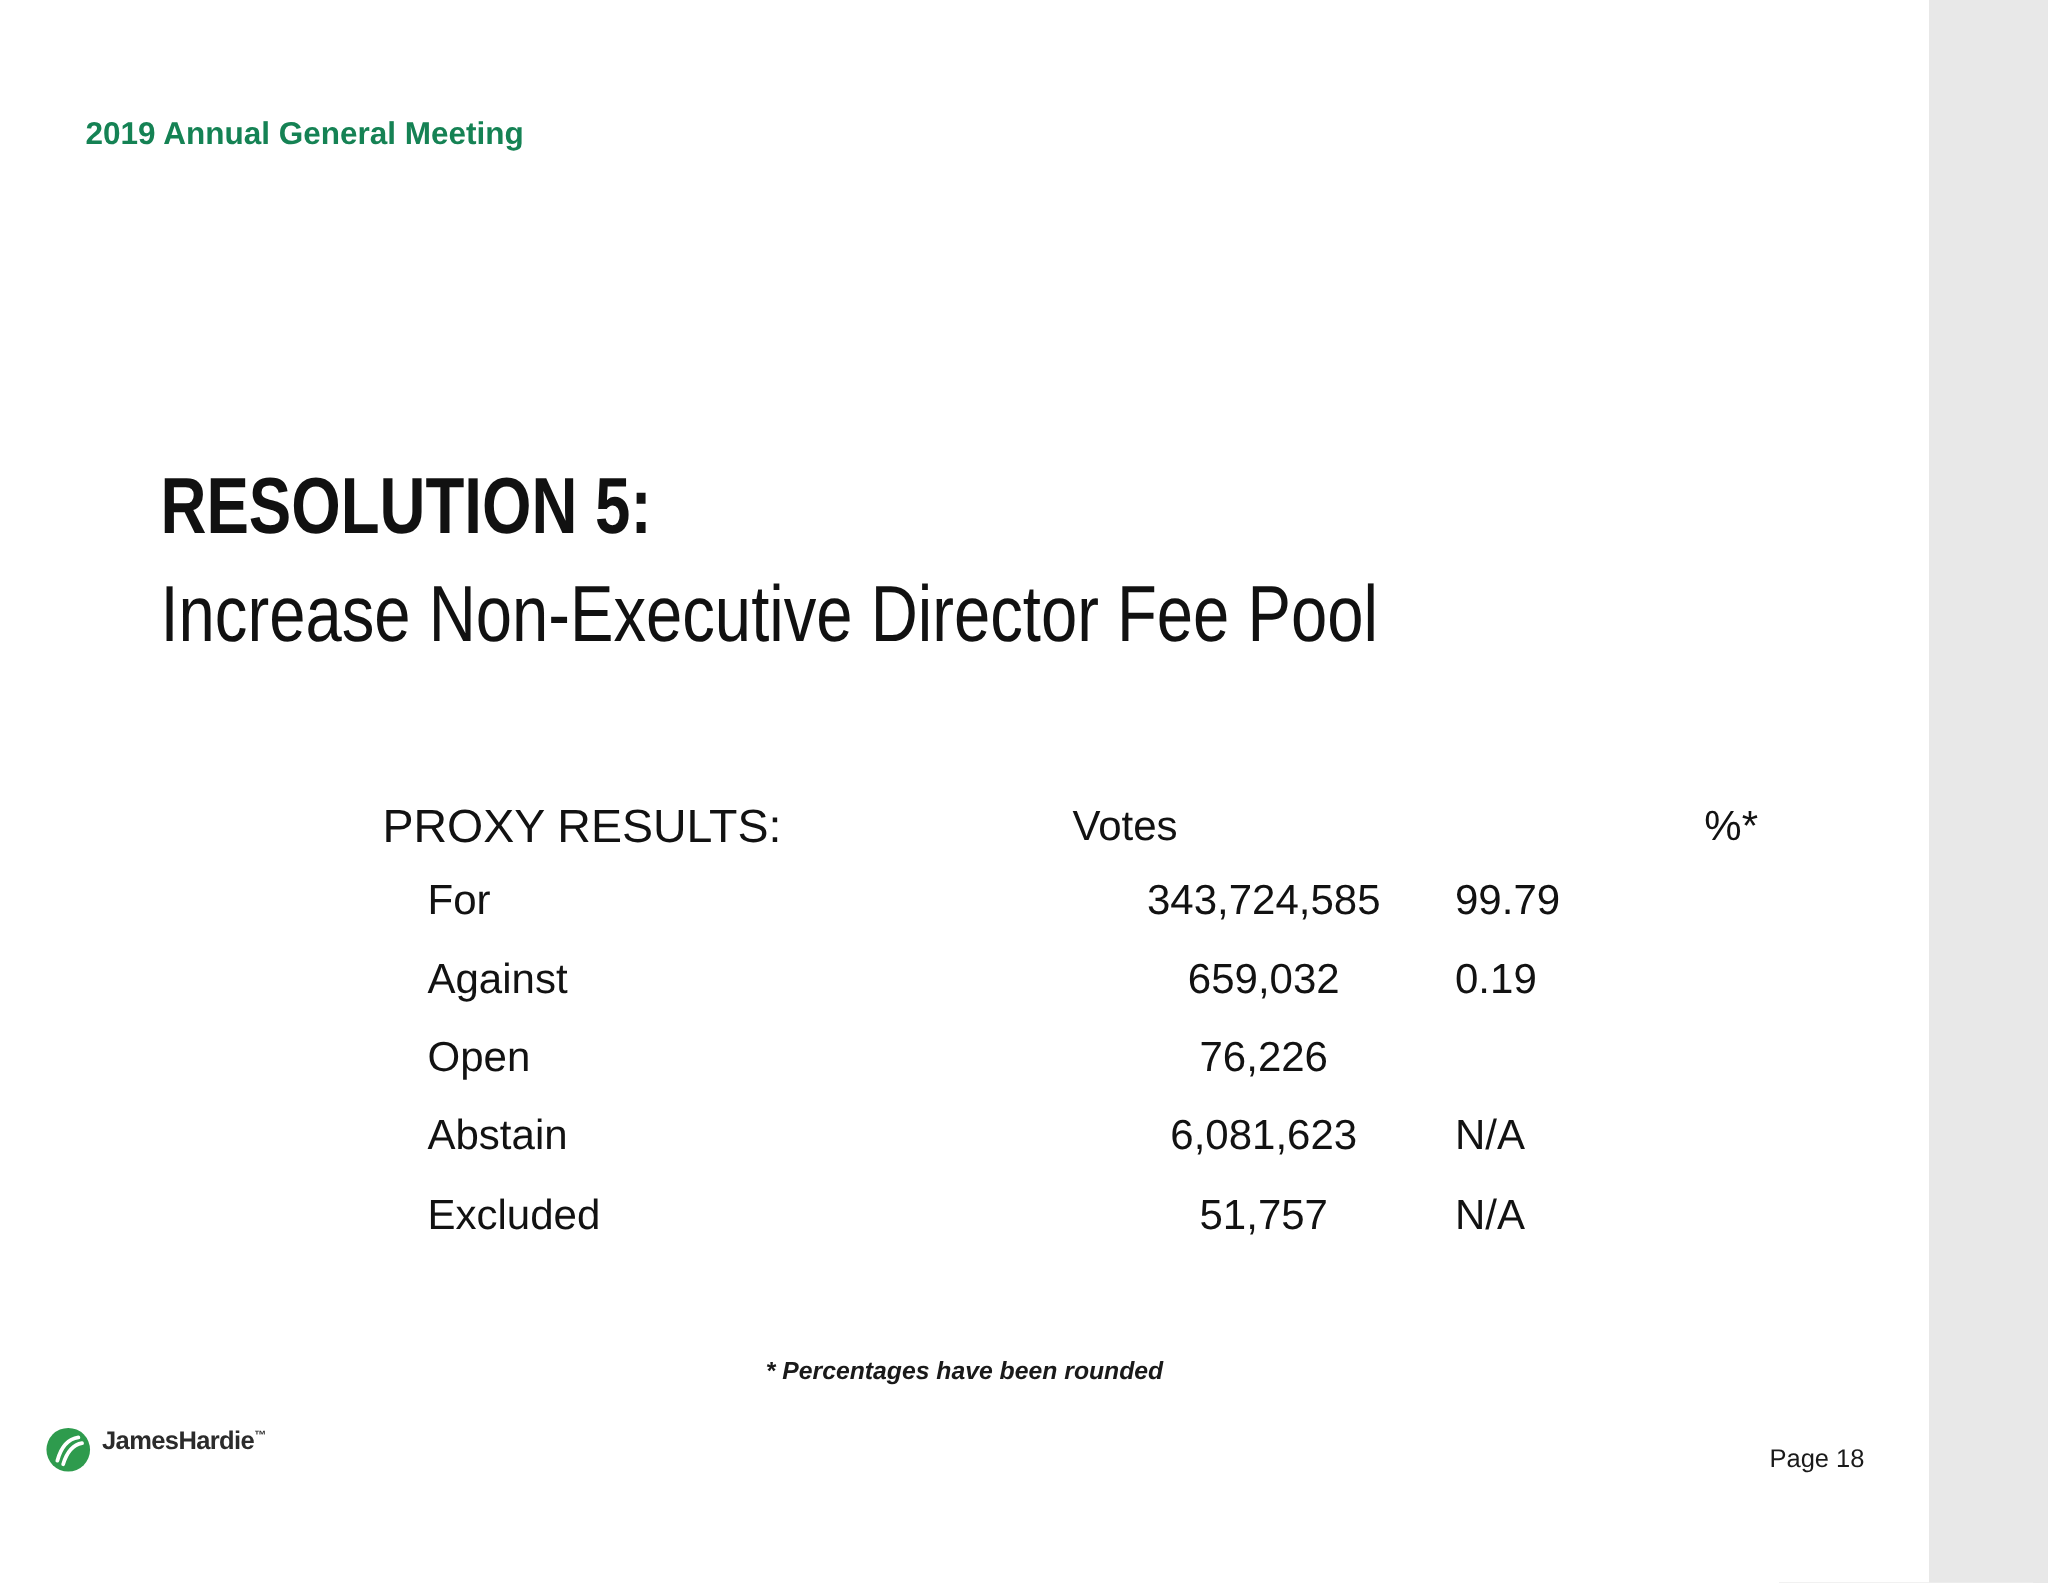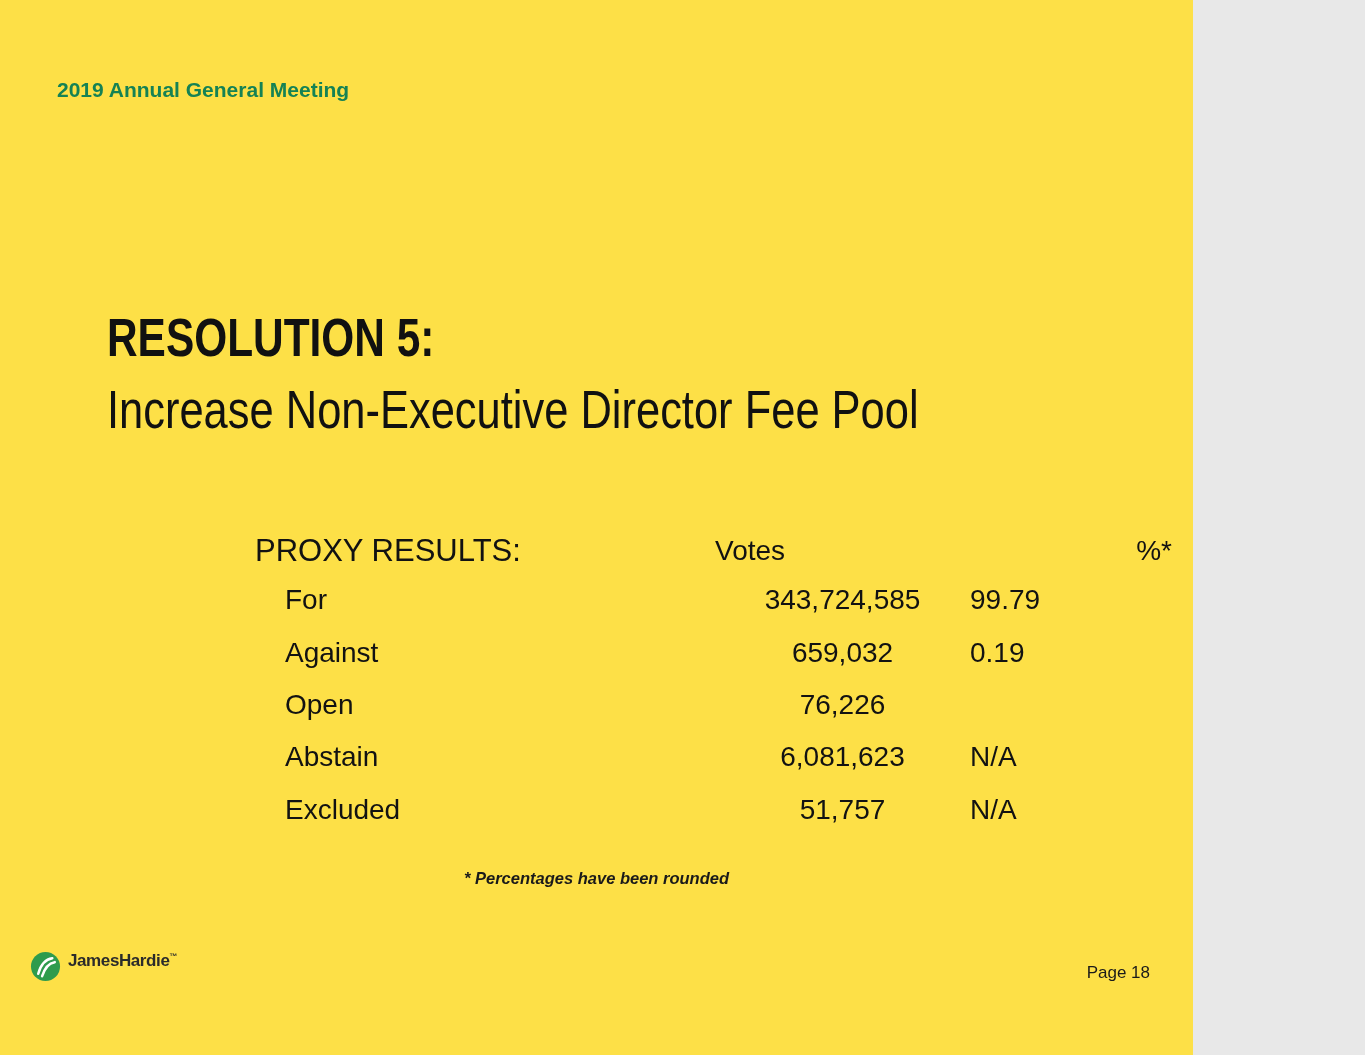--- a/index.html
+++ b/index.html
@@ -1,20 +1,20 @@
 <!DOCTYPE html>
 <html><head>
 <meta charset="utf-8">
 <style>
   html, body { margin: 0; padding: 0; background: #e8e8e8; }
   .slide {
     position: relative;
-    width: 1193px;
+    width: 1286px;
     height: 1055px;
-    background: #fde047;
+    background: #ffffff;
     overflow: hidden;
     font-family: "Liberation Sans", sans-serif;
     color: #121212;
   }
 
   
   .agm-label {
     position: absolute;
     left: 57px;
     top: 79px;
@@ -97,21 +97,21 @@
   .results-row .c-pct {
     flex: 1 1 auto;
     text-align: left;
   }
 
   
   .footnote {
     position: absolute;
     left: 0;
     right: 0;
-    top: 869px;
+    top: 905px;
     text-align: center;
     font-size: 16.5px;
     font-style: italic;
     font-weight: 600;
     color: #1a1a1a;
   }
 
   
   .brand {
     position: absolute;

